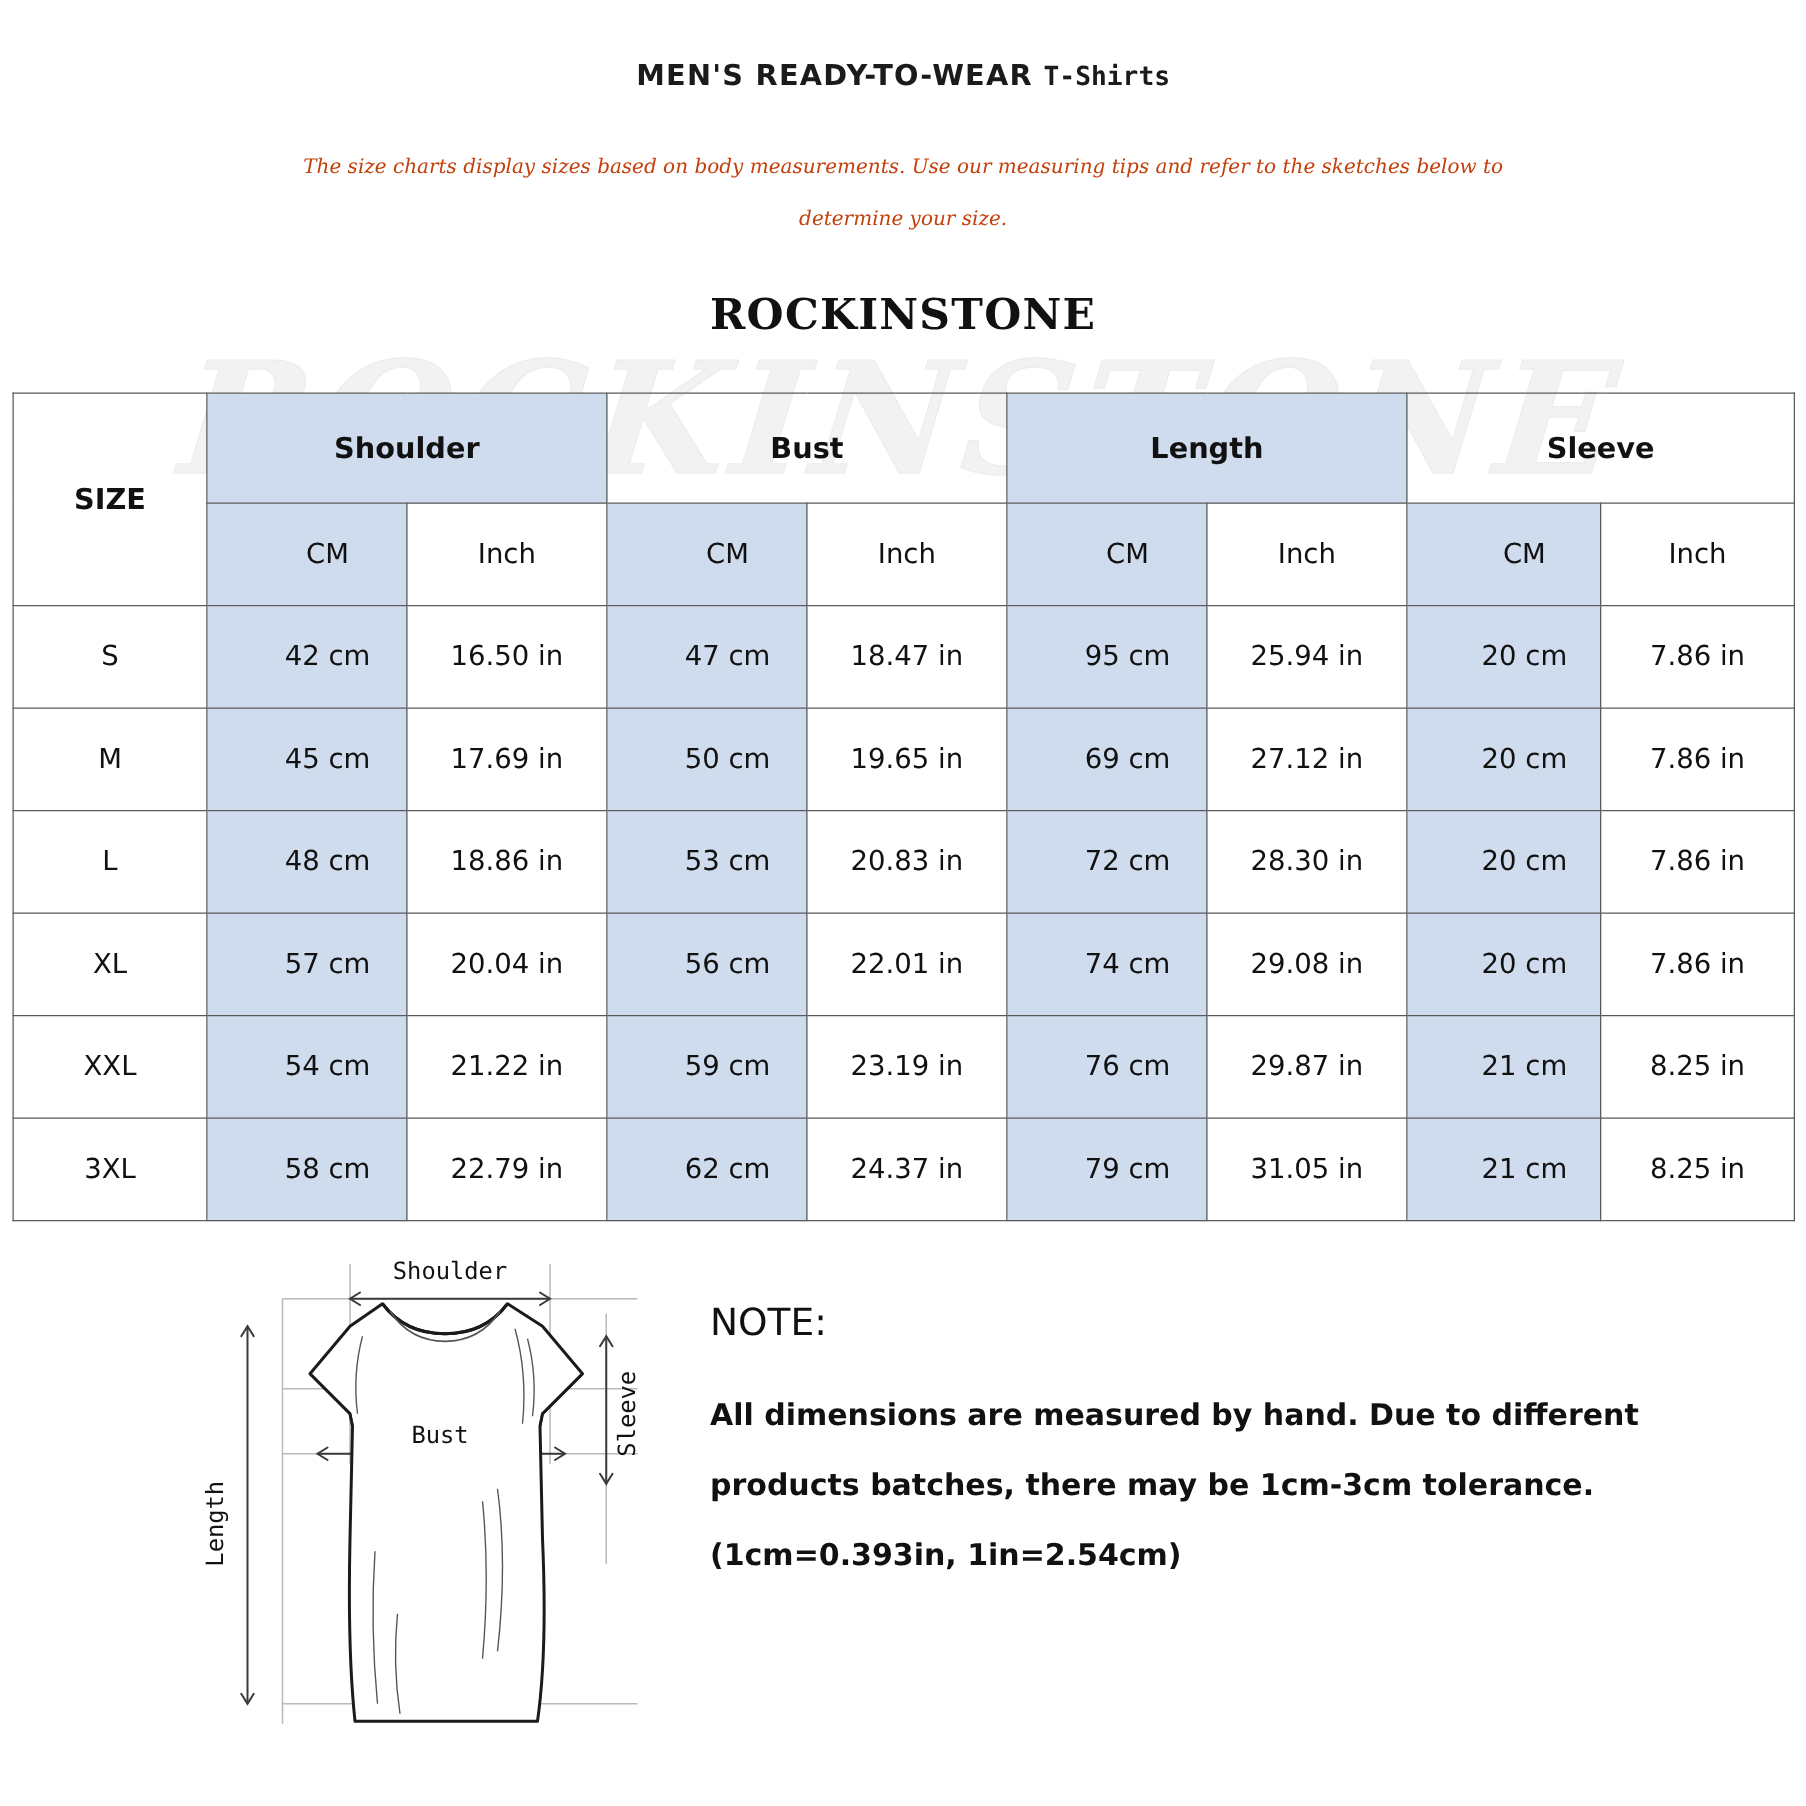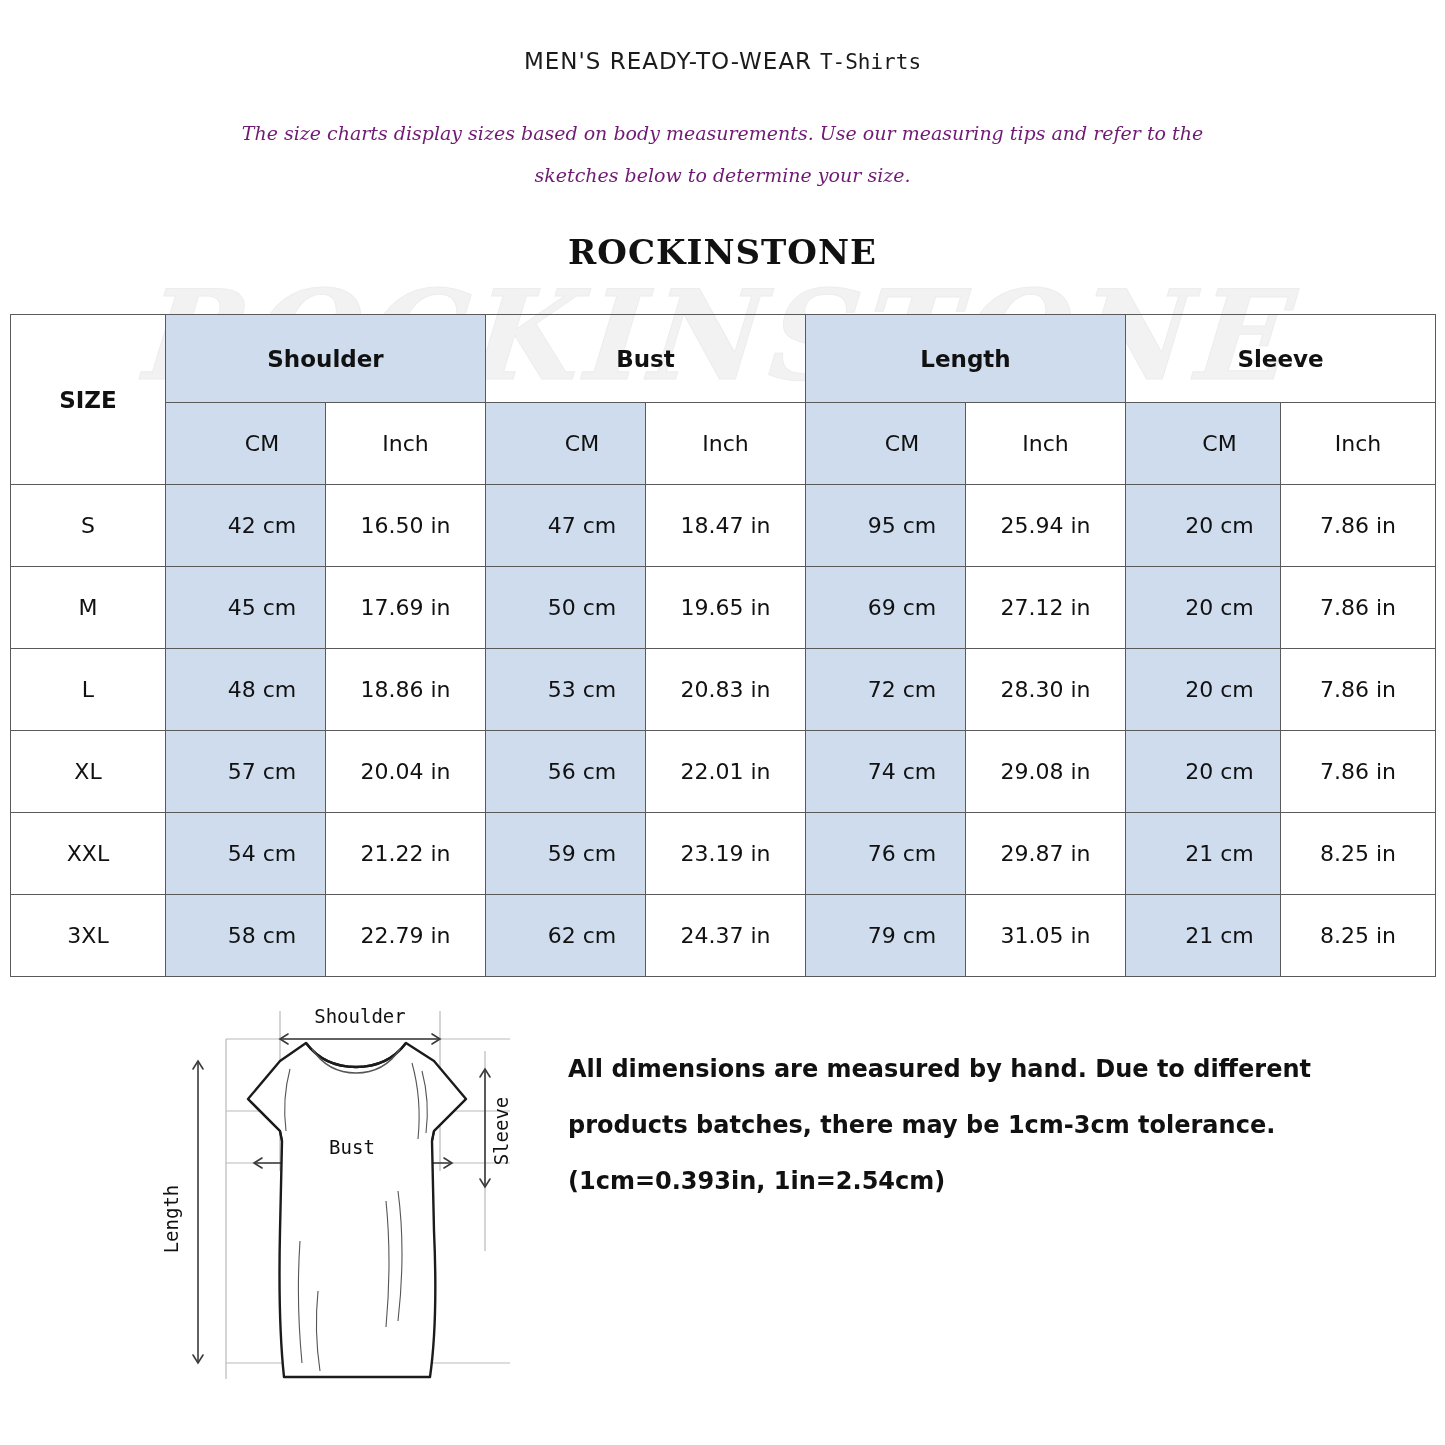--- a/index.html
+++ b/index.html
@@ -49,36 +49,36 @@
     font-weight: 700;
     font-size: 45px;
     letter-spacing: 5px;
     color: #1b1b1b;
     margin: 22px 0 0 0;
   }
   .subtitle {
     text-align: center;
     margin-top: 48px;
     font-size: 23px;
-    font-weight: 400;
+    font-weight: 700;
     color: #1b1b1b;
     letter-spacing: 0.5px;
   }
   .subtitle .rtw { font-family: "DejaVu Sans", sans-serif; letter-spacing: 1px; }
   .subtitle .tshirts { font-family: "DejaVu Sans Mono", monospace; font-size: 21px; letter-spacing: 0px; }
 
   .desc {
     margin: 38px auto 0 auto;
     width: 1000px;
     text-align: center;
     font-family: "DejaVu Serif", serif;
     font-style: italic;
-    font-size: 19px;
+    font-size: 16px;
     line-height: 42px;
-    color: #701a75;
+    color: #c2410c;
   }
 
   .brand {
     text-align: center;
     margin-top: 36px;
     font-family: "DejaVu Serif", serif;
     font-weight: 700;
     font-size: 34px;
     letter-spacing: 1px;
     color: #111;
@@ -319,19 +319,20 @@
           </g>
 
           <text x="230" y="32" text-anchor="middle" font-family="'DejaVu Sans Mono', monospace" font-size="19" fill="#111">Shoulder</text>
           <text x="222" y="163" text-anchor="middle" font-family="'DejaVu Sans Mono', monospace" font-size="19" fill="#111">Bust</text>
           <text x="48" y="228" text-anchor="middle" font-family="'DejaVu Sans Mono', monospace" font-size="19" fill="#111" transform="rotate(-90 48 228)">Length</text>
           <text x="378" y="140" text-anchor="middle" font-family="'DejaVu Sans Mono', monospace" font-size="19" fill="#111" transform="rotate(-90 378 140)">Sleeve</text>
         </svg>
       </div>
 
       <div class="note-wrap">
+        <div class="note-title">NOTE:</div>
         <div class="note-body">All dimensions are measured by hand. Due to different products batches, there may be 1cm-3cm tolerance. (1cm=0.393in, 1in=2.54cm)</div>
       </div>
 
     </div>
 
   </div>
 </div>
 
 </body></html>

